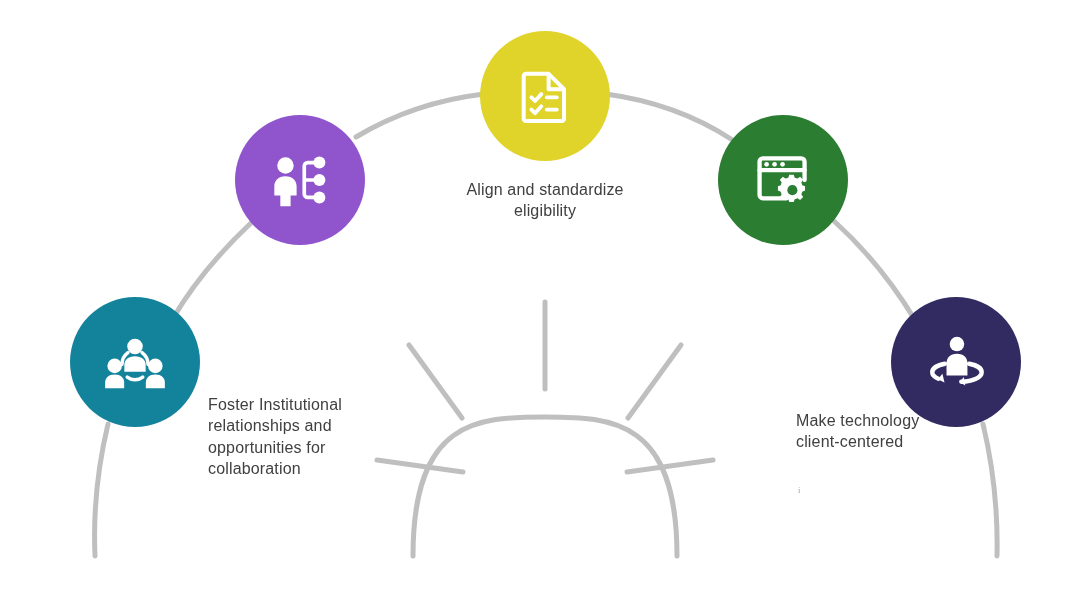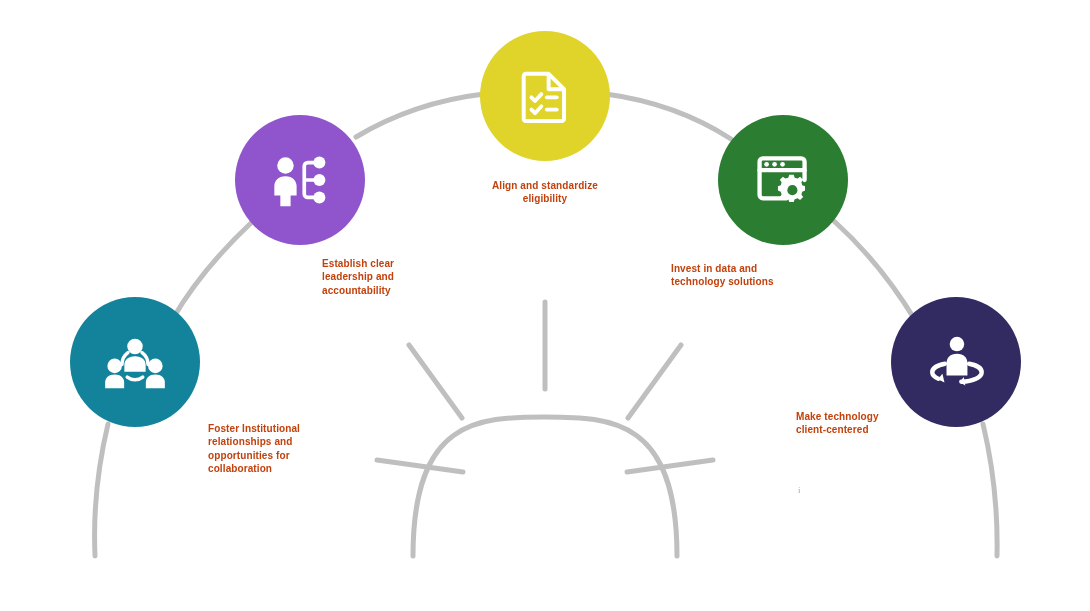--- a/index.html
+++ b/index.html
@@ -30,23 +30,23 @@
     border-radius: 50%;
     display: flex;
     align-items: center;
     justify-content: center;
   }
   .node-icon {
     display: block;
   }
   .node-label {
     position: absolute;
-    font-size: 10px;
-    font-weight: 700;
-    color: #c2410c;
+    font-size: 16px;
+    font-weight: 400;
+    color: #404040;
     line-height: 1.33;
     letter-spacing: 0.01em;
     white-space: pre-line;
   }
   .label-left {
     text-align: left;
   }
   .label-center {
     text-align: center;
   }
@@ -93,39 +93,36 @@
       <path d="M32 26c-7 0-11 4-11 9v7h22v-7c0-5-4-9-11-9z"></path>
       <circle cx="11" cy="36" r="7.5"></circle>
       <path d="M11 45c-6.2 0-9.8 3.6-9.8 8.2V59h19.6v-5.8C20.8 48.6 17.2 45 11 45z"></path>
       <circle cx="53" cy="36" r="7.5"></circle>
       <path d="M53 45c-6.2 0-9.8 3.6-9.8 8.2V59h19.6v-5.8C62.8 48.6 59.2 45 53 45z"></path>
       <path d="M18.5 34.5a15.5 15.5 0 0 1 6.2-12.1" fill="none" stroke="#ffffff" stroke-width="3.6" stroke-linecap="round"></path>
       <path d="M45.5 34.5a15.5 15.5 0 0 0-6.2-12.1" fill="none" stroke="#ffffff" stroke-width="3.6" stroke-linecap="round"></path>
       <path d="M24 47.5a13 13 0 0 0 16 0" fill="none" stroke="#ffffff" stroke-width="3.6" stroke-linecap="round"></path>
     </svg>
   </div>
-  <div class="node-label label-left" style="left:208px; top:394px; width:140px;margin-top:28px;">Foster Institutional
+  <div class="node-label label-left" style="left:208px; top:394px; width:140px;">Foster Institutional
 relationships and
 opportunities for
 collaboration</div>
 
   <div class="node-circle" style="left:235px; top:115px; width:130px; height:130px; background:#9055CC;">
     <svg class="node-icon" width="62" height="62" viewBox="0 0 64 64" fill="#ffffff">
       <circle cx="17" cy="17" r="8.5"></circle>
       <path d="M17 28c-7.5 0-11.5 4.6-11.5 10.4V48h6.2v11h10.6V48h6.2v-9.6C28.5 32.6 24.5 28 17 28z"></path>
       <circle cx="52" cy="14" r="6.2"></circle>
       <circle cx="52" cy="32" r="6.2"></circle>
       <circle cx="52" cy="50" r="6.2"></circle>
       <path d="M46 14H40a3.6 3.6 0 0 0-3.6 3.6v28.8A3.6 3.6 0 0 0 40 50h6" fill="none" stroke="#ffffff" stroke-width="3.8" stroke-linecap="round" stroke-linejoin="round"></path>
       <path d="M38.2 32H46" fill="none" stroke="#ffffff" stroke-width="3.8" stroke-linecap="round"></path>
     </svg>
   </div>
-  <div class="node-label label-left" style="left:322px; top:257px; width:130px;">Establish clear
-leadership and
-accountability</div>
 
   <div class="node-circle" style="left:480px; top:31px; width:130px; height:130px; background:#E0D42A;">
     <svg class="node-icon" width="58" height="58" viewBox="0 0 64 64" fill="none">
       <path d="M11 7.5h25l17 17v32.5a2.5 2.5 0 0 1-2.5 2.5H11a2.5 2.5 0 0 1-2.5-2.5V10A2.5 2.5 0 0 1 11 7.5z" stroke="#ffffff" stroke-width="4.4" stroke-linejoin="round"></path>
       <path d="M36 7.5V24.5H53" stroke="#ffffff" stroke-width="4.4" stroke-linejoin="round"></path>
       <path d="M17 33.5l4 4 7-7.6" stroke="#ffffff" stroke-width="4.2" stroke-linecap="round" stroke-linejoin="round"></path>
       <path d="M34 33.5h11" stroke="#ffffff" stroke-width="4.2" stroke-linecap="round"></path>
       <path d="M17 47l4 4 7-7.6" stroke="#ffffff" stroke-width="4.2" stroke-linecap="round" stroke-linejoin="round"></path>
       <path d="M34 47h11" stroke="#ffffff" stroke-width="4.2" stroke-linecap="round"></path>
     </svg>
@@ -139,22 +136,20 @@
       <path d="M7 21.5h48" stroke="#ffffff" stroke-width="4.4" stroke-linecap="round"></path>
       <circle cx="14.5" cy="15.3" r="2.5" fill="#ffffff"></circle>
       <circle cx="23" cy="15.3" r="2.5" fill="#ffffff"></circle>
       <circle cx="31.5" cy="15.3" r="2.5" fill="#ffffff"></circle>
       <g fill="#ffffff">
         <path d="M44.5 29.5l3.1.9 2.6-1.9 3.3 3.3-1.9 2.6.9 3.1 3 1.1v4.7l-3 1.1-.9 3.1 1.9 2.6-3.3 3.3-2.6-1.9-3.1.9-1.1 3h-4.7l-1.1-3-3.1-.9-2.6 1.9-3.3-3.3 1.9-2.6-.9-3.1-3-1.1v-4.7l3-1.1.9-3.1-1.9-2.6 3.3-3.3 2.6 1.9 3.1-.9 1.1-3h4.7z"></path>
       </g>
       <circle cx="42" cy="42.8" r="5.4" fill="#2B7D32"></circle>
     </svg>
   </div>
-  <div class="node-label label-left" style="left:671px; top:262px; width:160px;">Invest in data and
-technology solutions</div>
 
   <div class="node-circle" style="left:891px; top:297px; width:130px; height:130px; background:#322B62;">
     <svg class="node-icon" width="62" height="62" viewBox="0 0 64 64" fill="#ffffff">
       <circle cx="33" cy="13.5" r="7.5"></circle>
       <path d="M33 23.5c-7 0-10.8 4.2-10.8 9.8V46h21.6V33.3c0-5.6-3.8-9.8-10.8-9.8z"></path>
       <path d="M20.5 33.8C12.6 35.2 7.5 38.6 7.5 42.6c0 2.7 2.4 5.1 6.3 6.7" fill="none" stroke="#ffffff" stroke-width="4.6" stroke-linecap="round"></path>
       <path d="M45.5 33.8c8 1.4 13 4.8 13 8.8 0 5.2-8.6 9.4-21 9.8" fill="none" stroke="#ffffff" stroke-width="4.6" stroke-linecap="round"></path>
       <path d="M18 44l-4.8 5.8 6.9 3.3z"></path>
       <path d="M40 47.5l-4 5.5 5.6 3.3z"></path>
     </svg>

